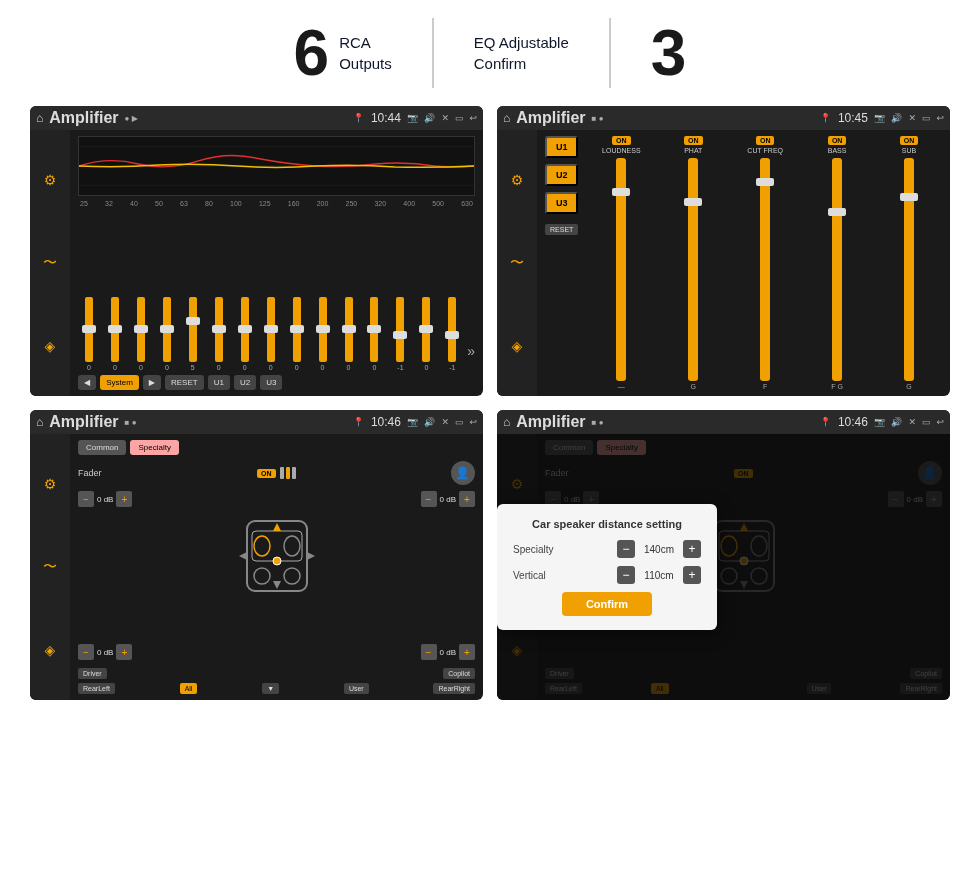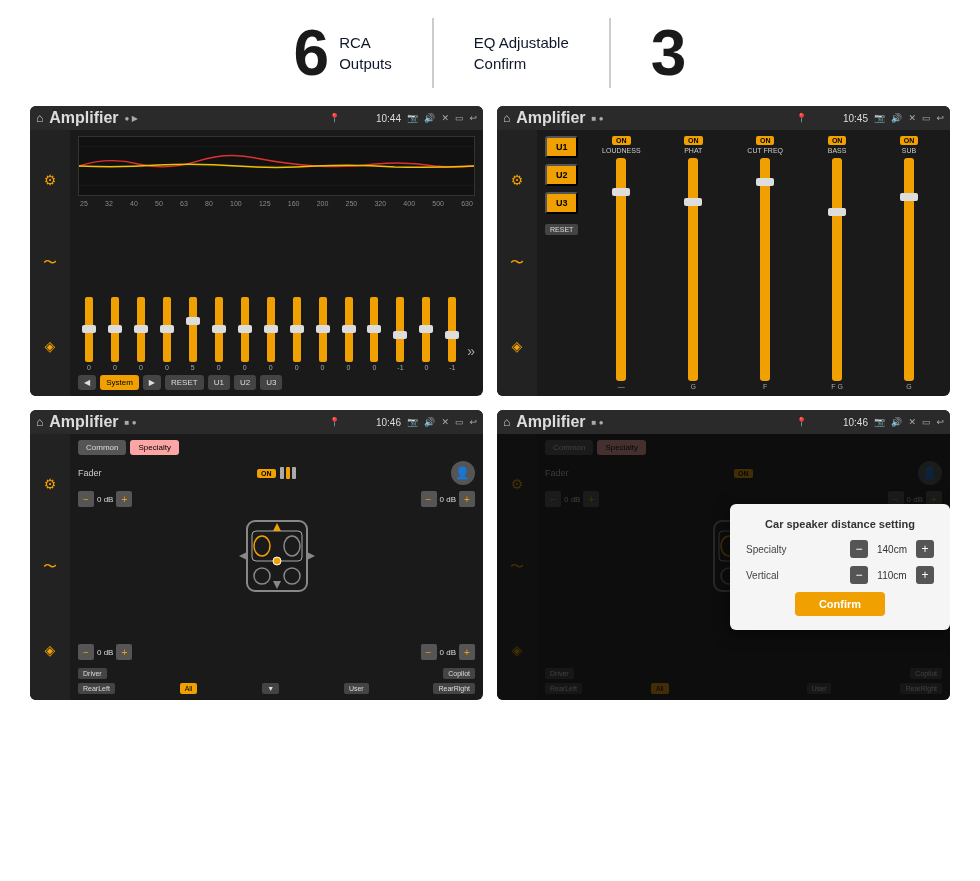--- a/index.html
+++ b/index.html
@@ -103,23 +103,22 @@
     }
 
     .topbar-dots {
       font-size: 8px;
       color: #aaa;
     }
 
     .topbar-spacer { flex: 1; }
 
     .topbar-time {
-      font-size: 10px;
+      font-size: 12px;
       color: #ddd;
-      margin-left: 29px;
     }
 
     .topbar-icon {
       font-size: 9px;
       color: #aaa;
     }
 
     
     .eq-screen-content {
       display: flex;
@@ -454,21 +453,21 @@
     
     .dialog-overlay {
       position: absolute;
       top: 24px;
       left: 0;
       right: 0;
       bottom: 0;
       background: rgba(0,0,0,0.5);
       display: flex;
       align-items: center;
-      justify-content: flex-end;
+      justify-content: flex-start;
       z-index: 10;
     }
 
     .dialog-box {
       background: #f5f5f5;
       border-radius: 6px;
       padding: 14px 16px;
       width: 220px;
       box-shadow: 0 4px 16px rgba(0,0,0,0.5);
     }

